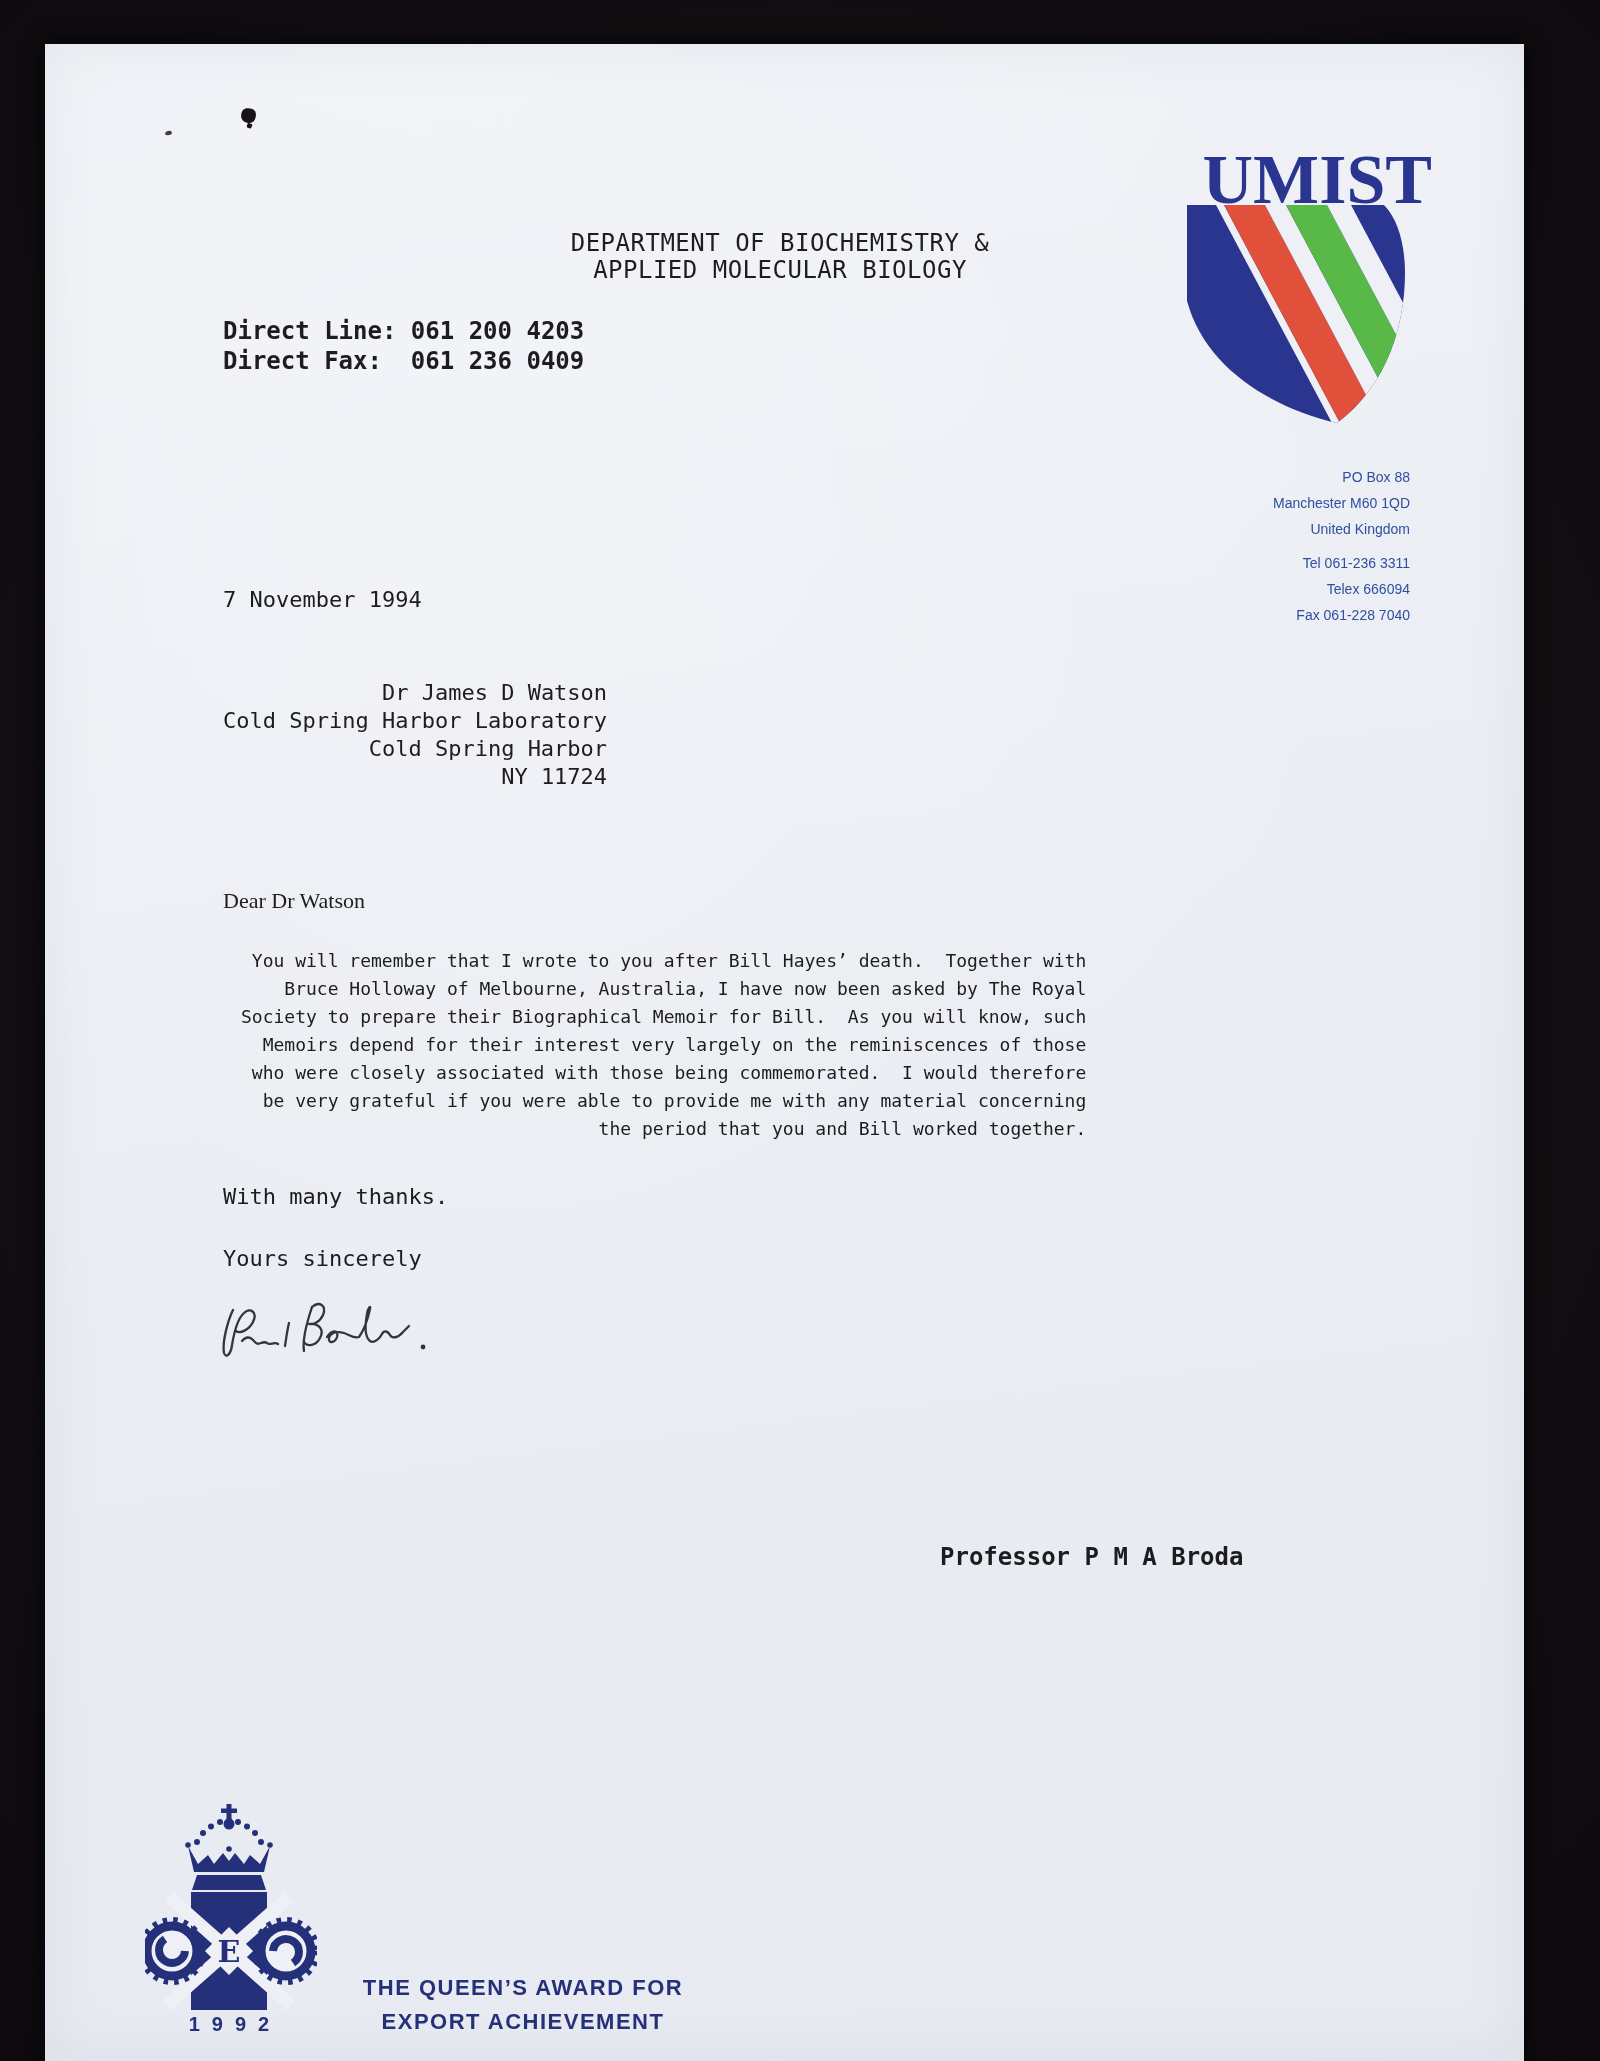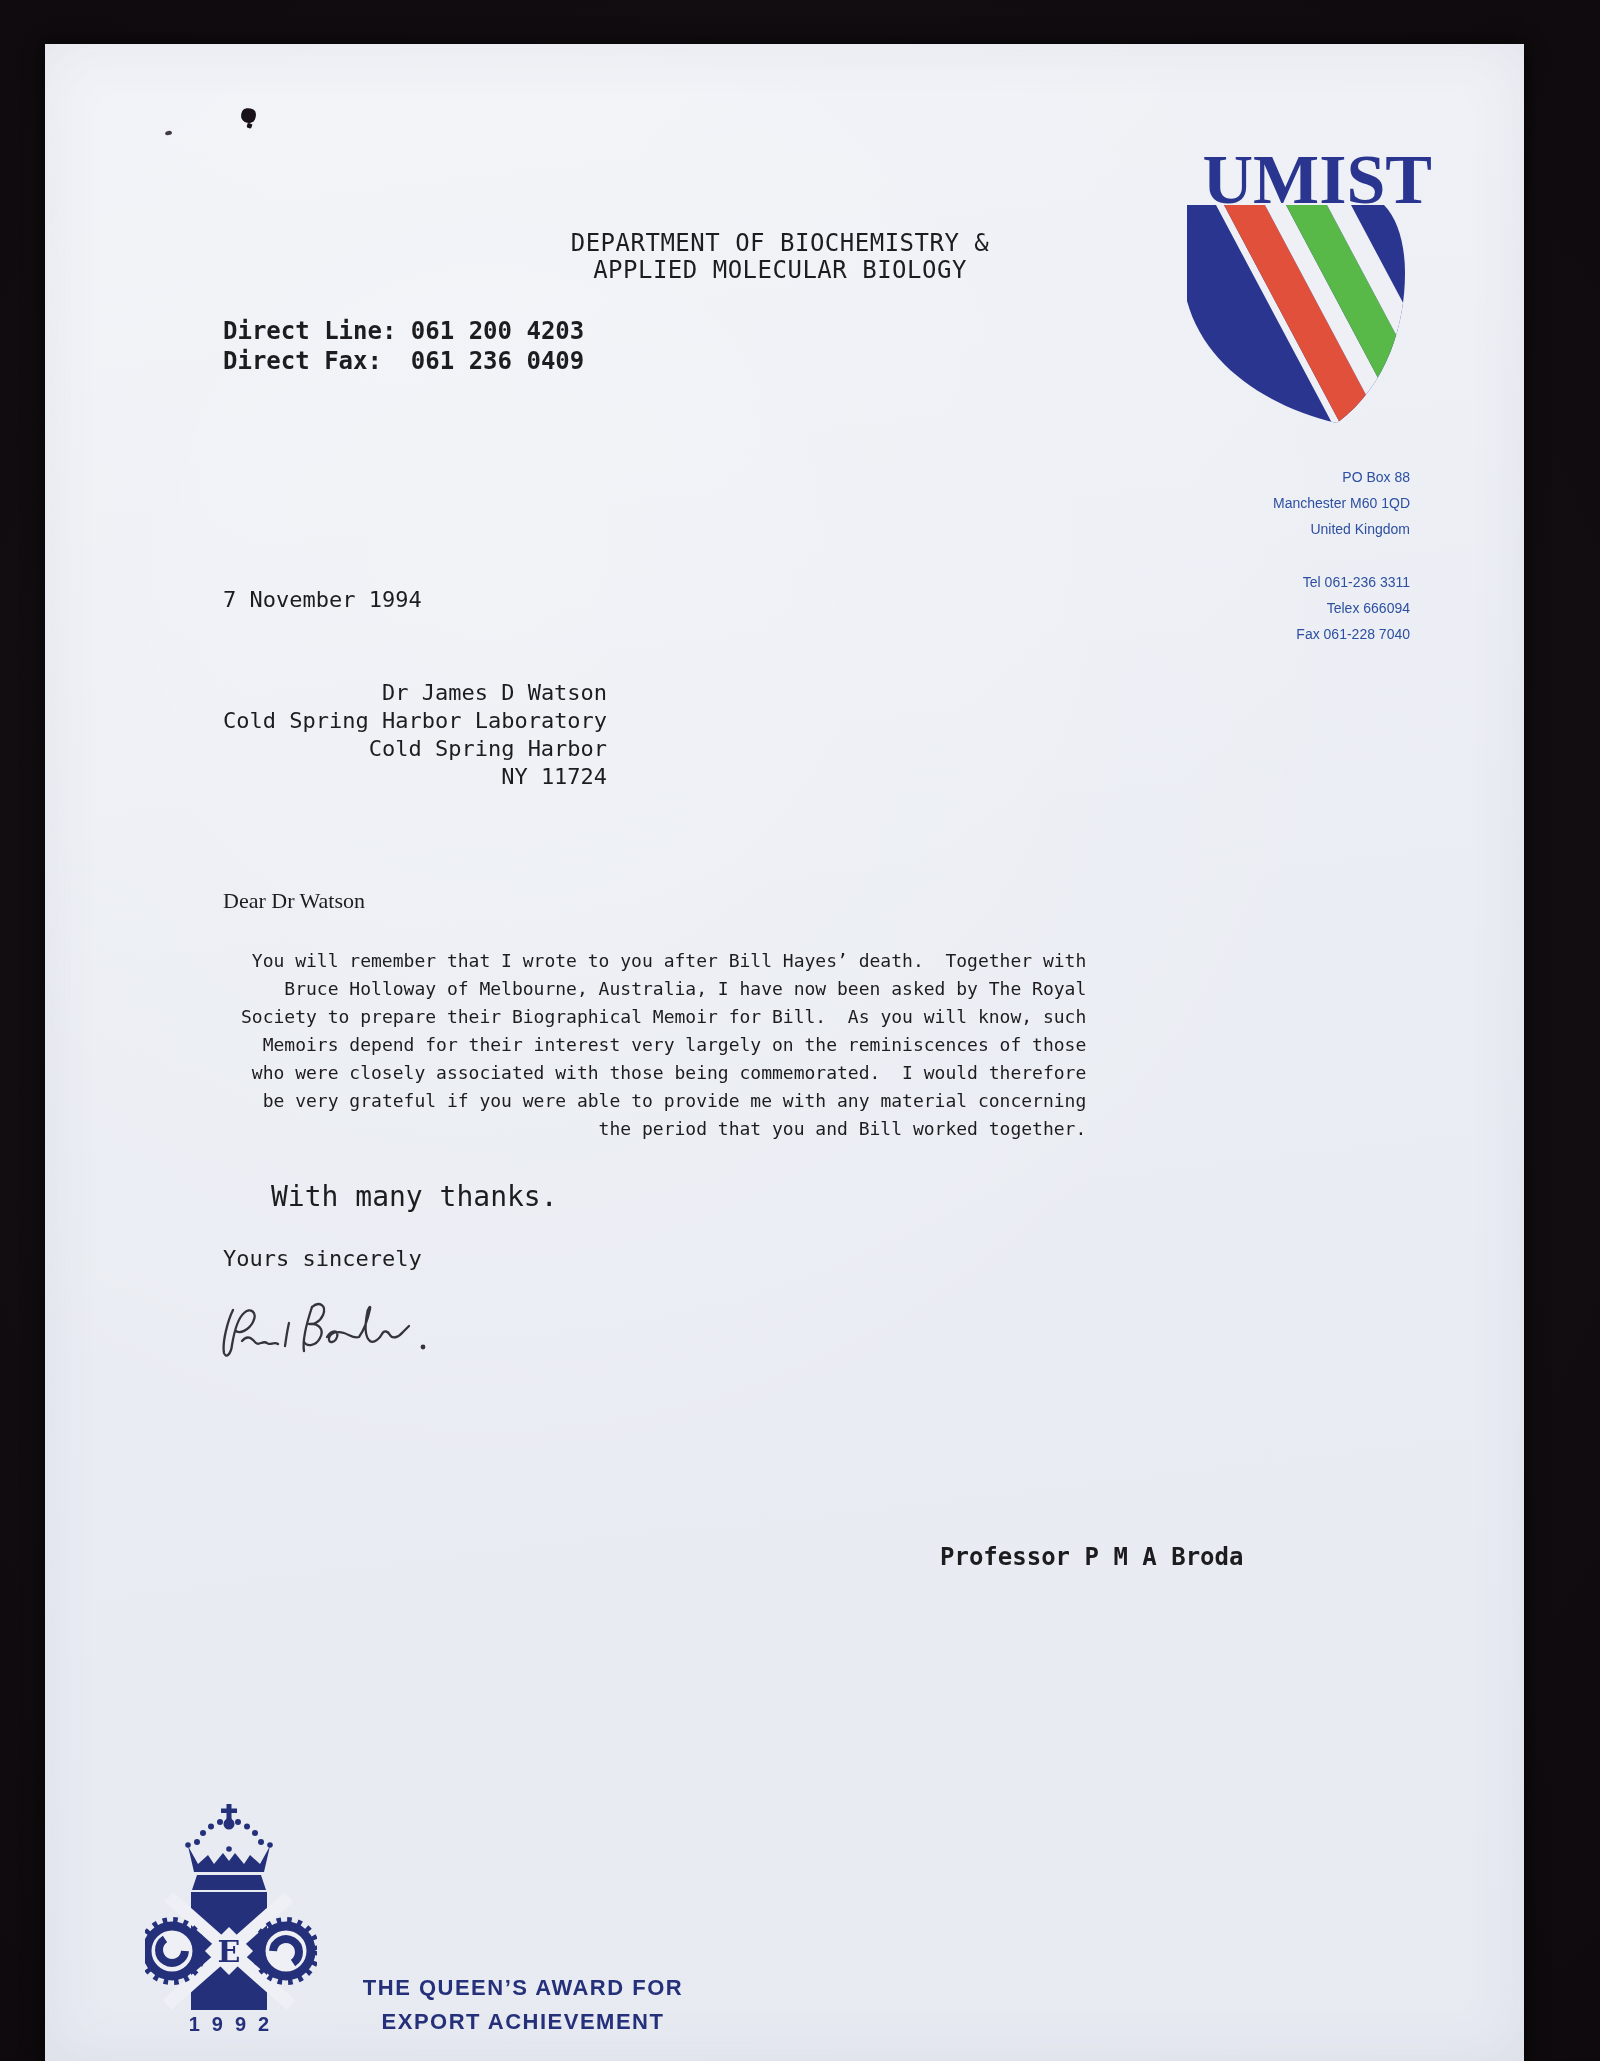--- a/index.html
+++ b/index.html
@@ -28,26 +28,26 @@
   .umist-word{
     right:92px;top:101px;
     font-family:Liberation Serif, serif;font-weight:bold;
     font-size:70px;line-height:70px;color:#2a3590;letter-spacing:0px;
   }
   .addr{
     right:114px;top:420px;text-align:right;
     font-family:"Liberation Sans", sans-serif;
     font-size:14px;line-height:26px;color:#2d4fa1;white-space:pre-line;
   }
-  .tels{top:525px;}
+  .tels{top:506px;}
   .dateline{left:178px;top:542px;font-size:22px;line-height:28px;}
   .recipient{left:178px;top:635px;font-size:22px;line-height:28px;}
   .salutation{left:178px;top:843px;font-size:22px;line-height:28px;font-family:Liberation Serif, serif;}
   .bodytext{left:196px;top:903px;font-size:18px;line-height:28px;}
-  .thanks{left:178px;top:1139px;font-size:28px;line-height:28px;margin-left:48px;}
+  .thanks{left:178px;top:1139px;font-size:22px;line-height:28px;}
   .closing{left:178px;top:1201px;font-size:22px;line-height:28px;}
   .signer{left:895px;top:1499px;font-size:24px;font-weight:bold;line-height:28px;}
   .qa-year{
     left:100px;top:1969px;width:172px;text-align:center;padding-left:8px;box-sizing:border-box;
     font-family:"Liberation Sans", sans-serif;font-weight:bold;
     font-size:20px;letter-spacing:12px;color:#25307b;
   }
   .qa-text{
     left:283px;top:1927px;width:390px;text-align:center;
     font-family:"Liberation Sans", sans-serif;font-weight:bold;

